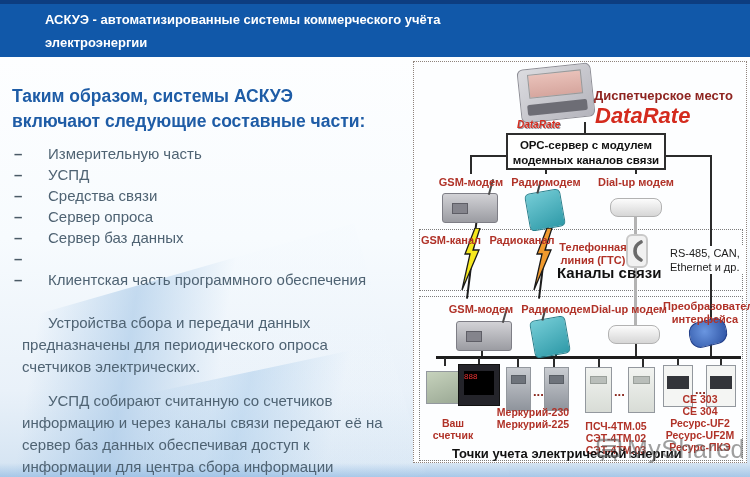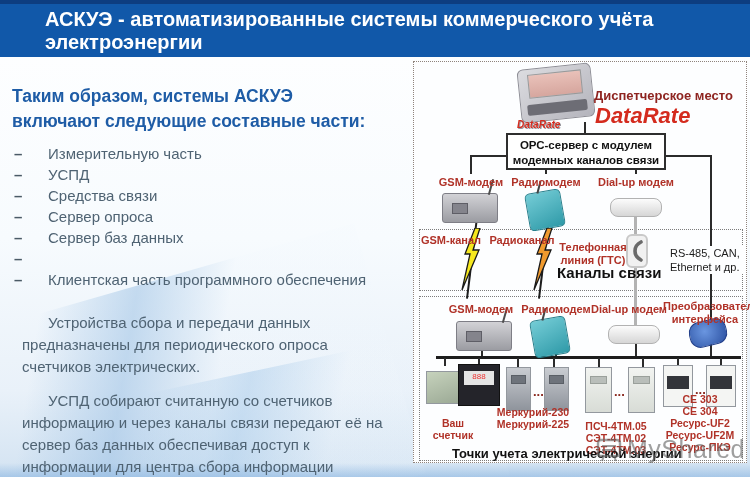--- a/index.html
+++ b/index.html
@@ -11,21 +11,21 @@
     transform:rotate(-16deg);pointer-events:none;}
   .streak2{position:absolute;left:-60px;top:380px;width:560px;height:160px;
     background:linear-gradient(115deg,rgba(150,190,228,0) 35%,rgba(160,198,232,.45) 52%,rgba(240,247,253,.1) 68%);
     transform:rotate(-12deg);pointer-events:none;}
   .bottom-band{position:absolute;left:0;bottom:0;width:100%;height:14px;
     background:linear-gradient(180deg,rgba(150,188,226,0),rgba(152,190,228,.75));pointer-events:none;}
 
   .header{position:absolute;left:0;top:0;width:100%;height:57px;background:#1158a9;
     border-top:4px solid #0d3d80;box-sizing:border-box;}
   .header .title{position:absolute;left:45px;top:4px;width:690px;color:#ffffff;
-    font-size:20px;font-weight:bold;line-height:23px;}
+    font-size:13px;font-weight:bold;line-height:23px;}
 
   .heading{position:absolute;left:12px;top:84px;width:394px;color:#1e5ca6;
     font-size:17.5px;font-weight:bold;line-height:25px;}
   .list{position:absolute;left:14px;top:143px;width:394px;color:#4f6373;font-size:15px;}
   .li{display:flex;line-height:21px;}
   .li .dash{width:34px;color:#4a5a66;font-weight:bold;}
   .paras{position:absolute;left:10px;top:300px;width:398px;color:#4f6373;font-size:15px;line-height:22px;}
   .paras p{margin:12px;text-indent:26px;}
 
   .diagram{position:absolute;left:413px;top:61px;width:334px;height:402px;
@@ -70,22 +70,22 @@
 
   .sect{position:absolute;left:5px;border:1.5px dotted #7c7c7c;z-index:0;background:#fdfeff;}
   .bolt{position:absolute;z-index:2;}
   .phoneicon{position:absolute;left:212px;top:172px;width:22px;height:34px;background:#f1f1f1;
     border:2px solid #c9c9c9;border-radius:6px;z-index:3;display:flex;align-items:center;justify-content:center;}
 
   .bus{position:absolute;left:22px;top:294px;width:305px;height:3px;background:#1d1d1d;z-index:1;}
   .meter{position:absolute;border:1px solid #93989e;z-index:2;}
   .m-green{background:linear-gradient(160deg,#c6d2bc,#9aa894);}
   .m-black{background:#24242a;border-color:#111;}
-  .m-black .face{position:absolute;left:5px;top:6px;right:5px;height:14px;background:#e5e5e5;
-    color:#e33;font-size:8px;line-height:12px;text-align:center;overflow:hidden;}
+  .m-black .face{position:absolute;left:5px;top:6px;right:5px;height:24px;background:#000000;
+    color:#e33;font-size:8px;line-height:12px;text-align:left;overflow:hidden;}
   .m-gray{background:linear-gradient(180deg,#c9ccd1,#8f949c);}
   .m-gray .win{position:absolute;left:4px;top:7px;right:4px;height:9px;background:#6e737b;border:1px solid #5a5f66;}
   .m-white{background:linear-gradient(180deg,#f2f4f1,#d8dcd6);}
   .m-white .win{position:absolute;left:4px;top:8px;right:4px;height:8px;background:#b9beba;border:1px solid #9aa09b;}
   .m-band{background:#f4f5f3;}
   .m-band .win{position:absolute;left:3px;top:10px;right:3px;height:13px;background:#33353a;}
   .dots{position:absolute;color:#8b2a20;font-weight:bold;font-size:13px;z-index:3;}
   .mlabel{position:absolute;color:#b03228;font-weight:bold;font-size:10.5px;line-height:12px;text-align:center;z-index:3;}
 
   .watermark{position:absolute;left:596px;top:435px;display:flex;align-items:center;gap:5px;

